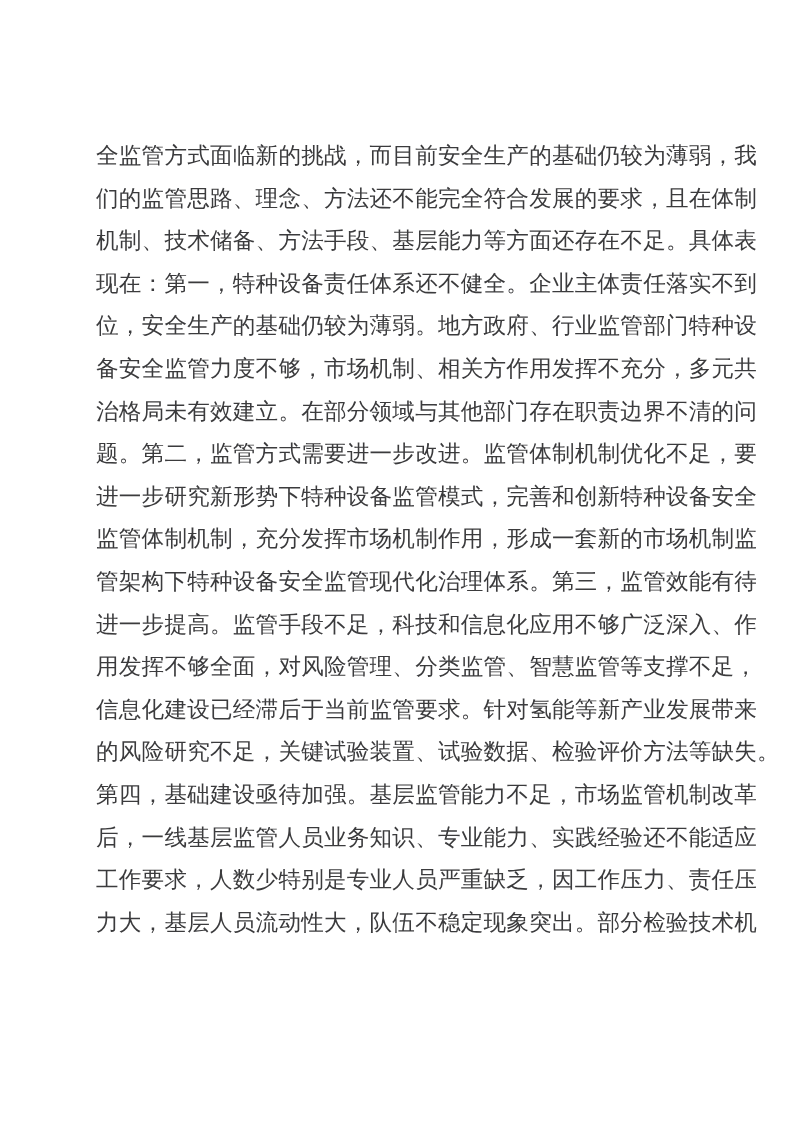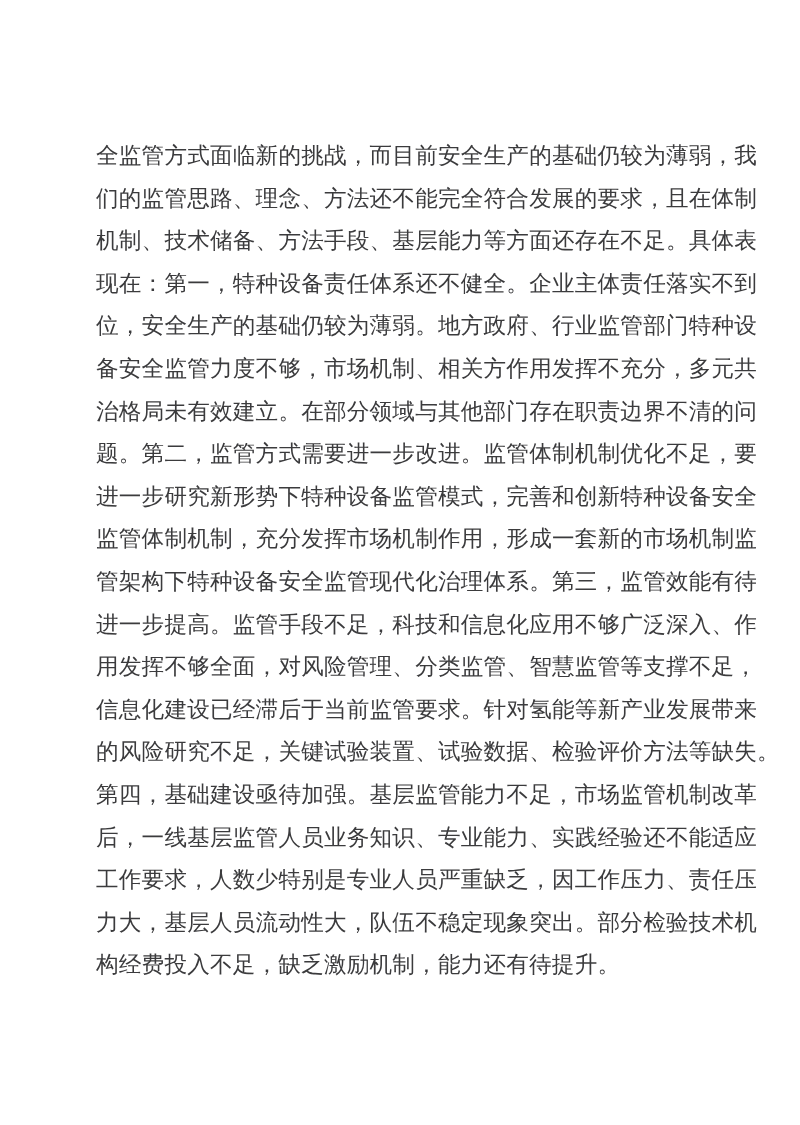--- a/index.html
+++ b/index.html
@@ -644,21 +644,20 @@
         <span>出</span>
         <span>。</span>
         <span>部</span>
         <span>分</span>
         <span>检</span>
         <span>验</span>
         <span>技</span>
         <span>术</span>
         <span>机</span>
       </div>
-      <div class="doc-line">构经费投入不足，缺乏激励机制，能力还有待提升。</div>
     </div>
 
   <div class="footer">
     
 
     
   </div>
 
 </div>
 

